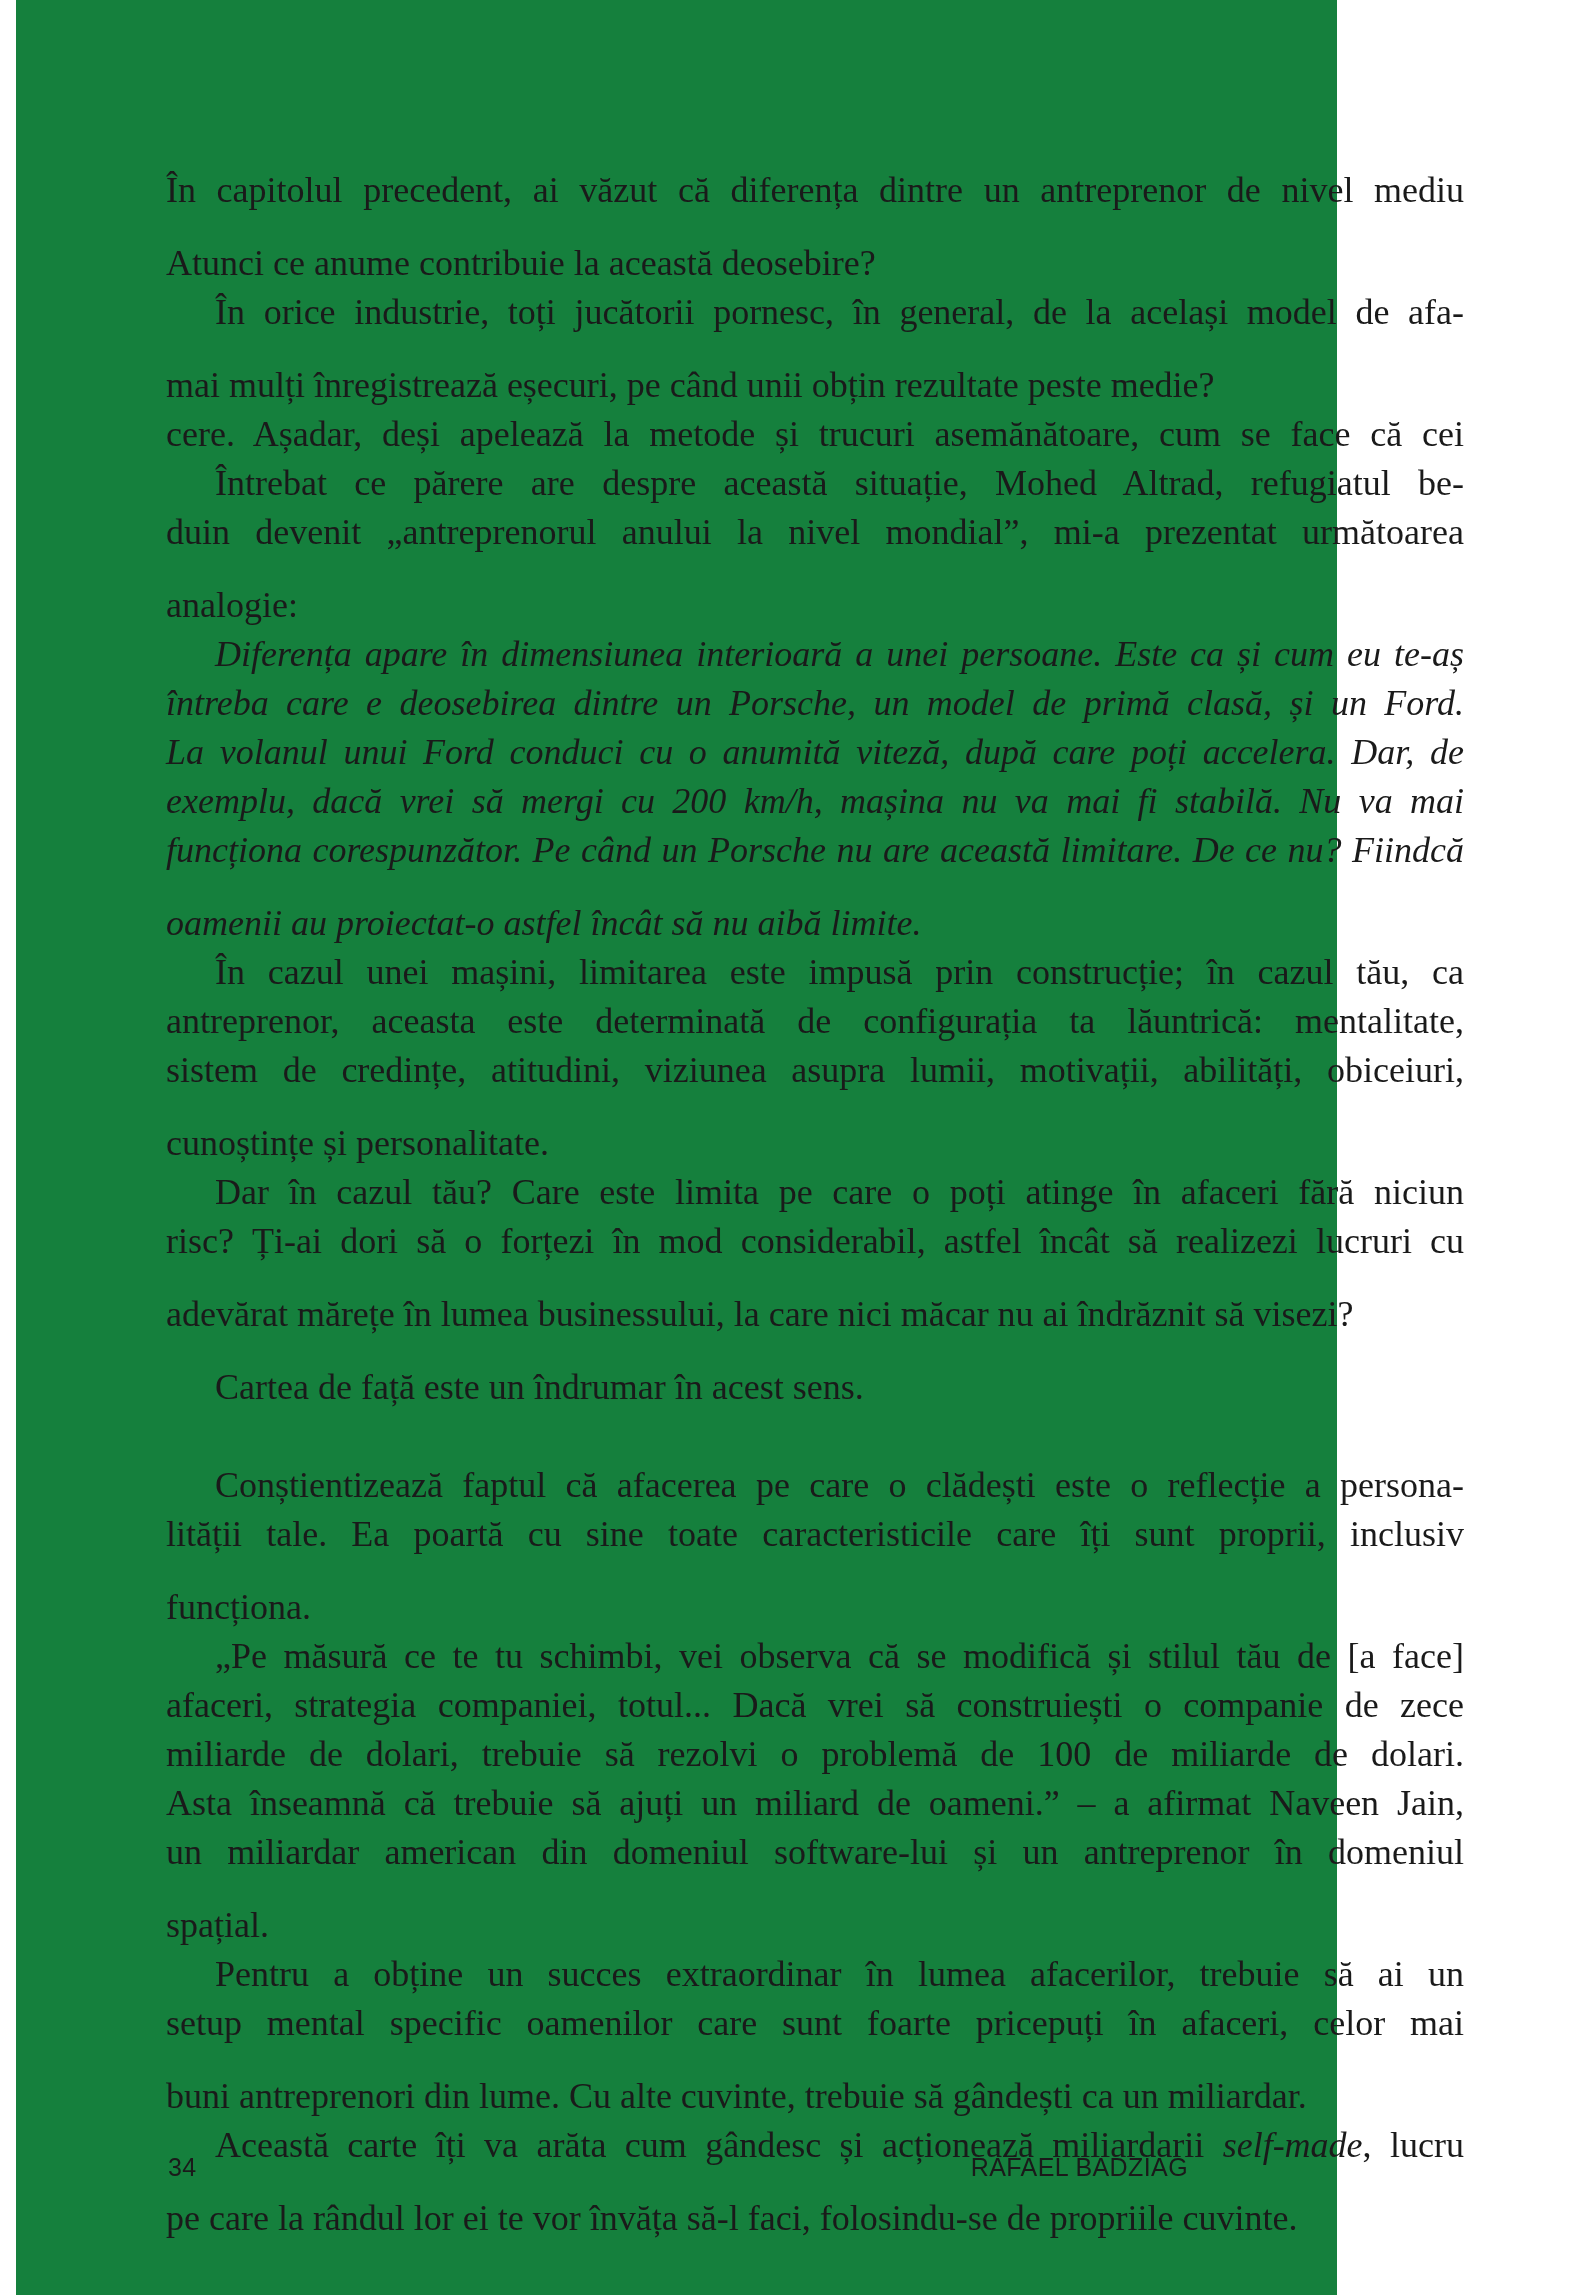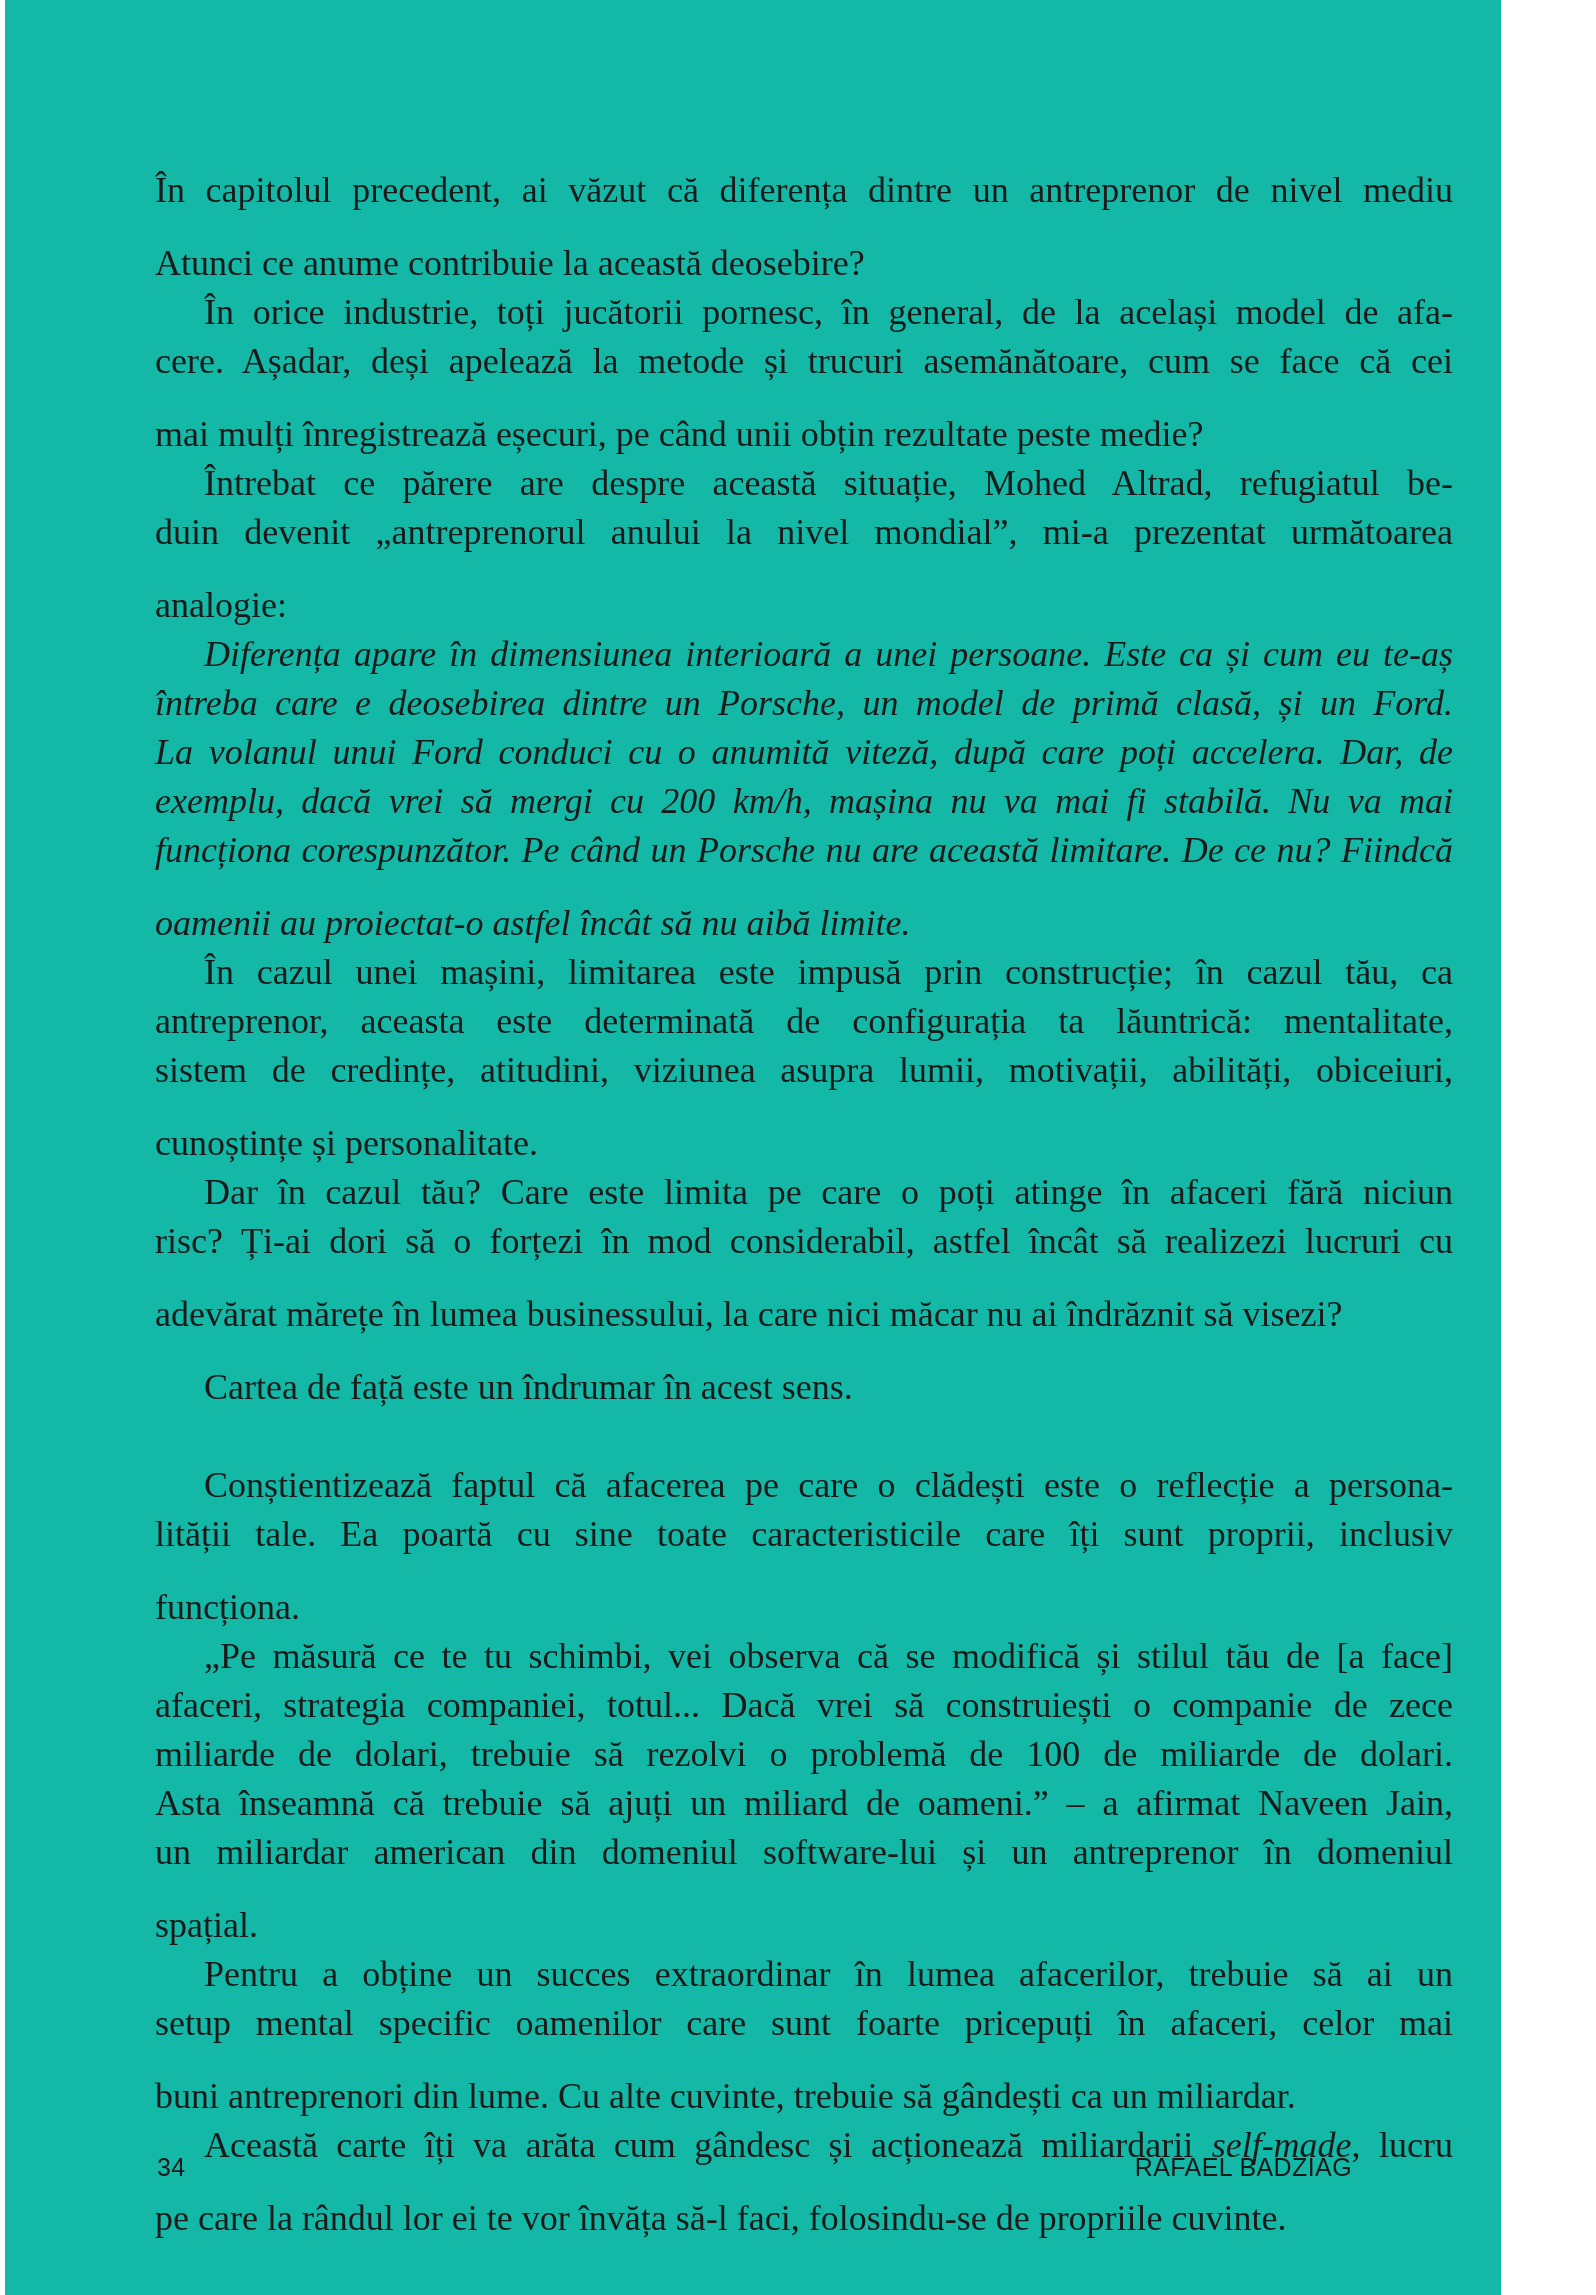--- a/index.html
+++ b/index.html
@@ -8,24 +8,24 @@
       background: #ffffff;
     }
     body {
       width: 1597px;
       height: 2295px;
       position: relative;
       overflow: hidden;
     }
     .page {
       position: absolute;
-      left: 5px; top: 0;
-      width: 1496px;
+      left: 16px; top: 0;
+      width: 1321px;
       height: 2295px;
-      background: #14b8a6;
+      background: #15803d;
     }
     .text-block {
       position: absolute;
       left: 150px;
       top: 166px;
       width: 1298px;
       font-family: "Liberation Serif", "DejaVu Serif", serif;
       font-size: 36px;
       line-height: 49px;
       color: #1a1a1a;
@@ -71,22 +71,22 @@
 <div class="page">
   <div class="text-block">
 
     <div>
       <span class="line">În capitolul precedent, ai văzut că diferența dintre un antreprenor de nivel mediu</span>
       <span class="line last">Atunci ce anume contribuie la această deosebire?</span>
     </div>
 
     <div>
       <span class="line indent">În orice industrie, toți jucătorii pornesc, în general, de la același model de afa-</span>
+      <span class="line last">mai mulți înregistrează eșecuri, pe când unii obțin rezultate peste medie?</span>
       <span class="line">cere. Așadar, deși apelează la metode și trucuri asemănătoare, cum se face că cei</span>
-      <span class="line last">mai mulți înregistrează eșecuri, pe când unii obțin rezultate peste medie?</span>
     </div>
 
     <div>
       <span class="line indent">Întrebat ce părere are despre această situație, Mohed Altrad, refugiatul be-</span>
       <span class="line">duin devenit „antreprenorul anului la nivel mondial”, mi-a prezentat următoarea</span>
       <span class="line last">analogie:</span>
     </div>
 
     <div>
       <span class="line indent italic">Diferența apare în dimensiunea interioară a unei persoane. Este ca și cum eu te-aș</span>

